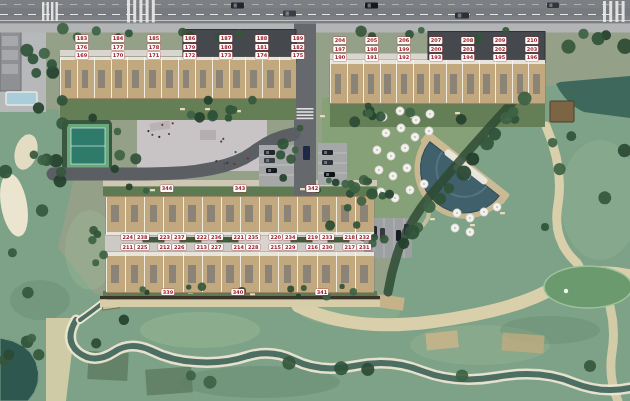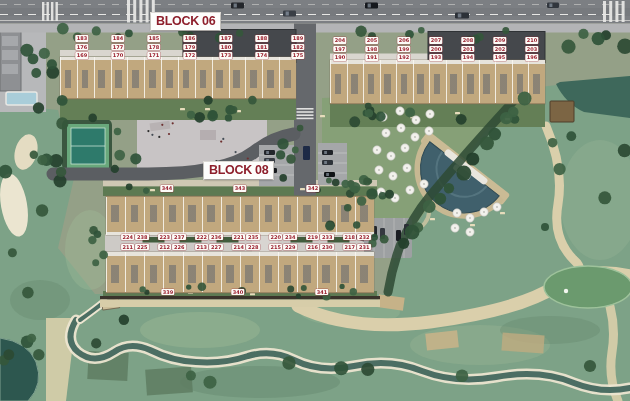--- a/index.html
+++ b/index.html
@@ -573,16 +573,14 @@
         <span class="unit-label">231</span>
       </div>
       <span class="unit-label" style="left: 167px; top: 185px;">344</span>
       <span class="unit-label" style="left: 240px; top: 185px;">343</span>
       <span class="unit-label" style="left: 313px; top: 185px;">342</span>
       <span class="unit-label" style="left: 168px; top: 288.5px;">339</span>
       <span class="unit-label" style="left: 238px; top: 288.5px;">340</span>
       <span class="unit-label" style="left: 322px; top: 288.5px;">341</span>
     </div>
 
-<div class="title-box" style="left:151px;top:13px"><span>BLOCK 06</span></div>
-<div class="title-box" style="left:204px;top:162px"><span>BLOCK 08</span></div>
 
 </div>
 
 </body></html>

